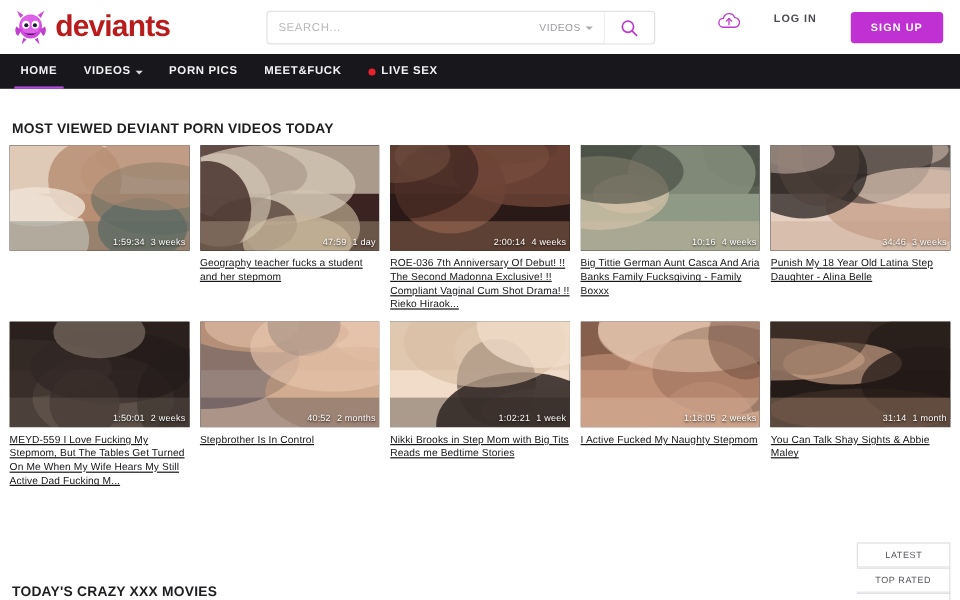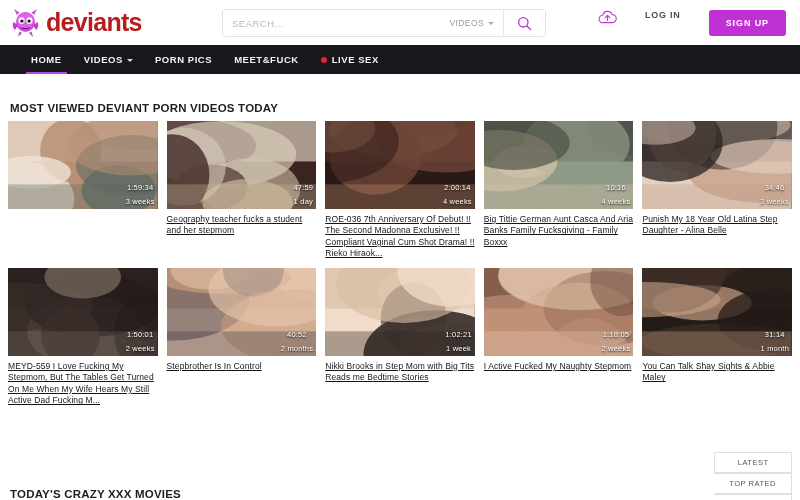--- a/index.html
+++ b/index.html
@@ -96,21 +96,21 @@
     font-family: "Liberation Sans", sans-serif;
     white-space: nowrap;
   }
 
   
   .nav {
     height: 29px;
     background: #18171b;
     display: flex;
     align-items: stretch;
-    padding-left: 20px;
+    padding-left: 6px;
   }
   .nav-item {
     display: flex; align-items: center; gap: 4px;
     color: #f2f2f4;
     font-size: 9.5px;
     font-weight: bold;
     letter-spacing: .55px;
     padding: 0 11px;
     cursor: pointer;
     position: relative;
@@ -179,21 +179,20 @@
     height: 88px;
     overflow: hidden;
     background: #2a2426;
   }
   .thumb .art { position: absolute; inset: 0; }
   .meta {
     position: absolute;
     right: 3px; bottom: 3px;
     display: flex; gap: 5px;
     align-items: center;
-    flex-direction: column;
   }
   .meta span {
     font-size: 7.5px;
     color: #ffffff;
     text-shadow: 0 1px 2px rgba(0,0,0,.9);
     letter-spacing: .2px;
     white-space: nowrap;
   }
   .card-title {
     display: block;

